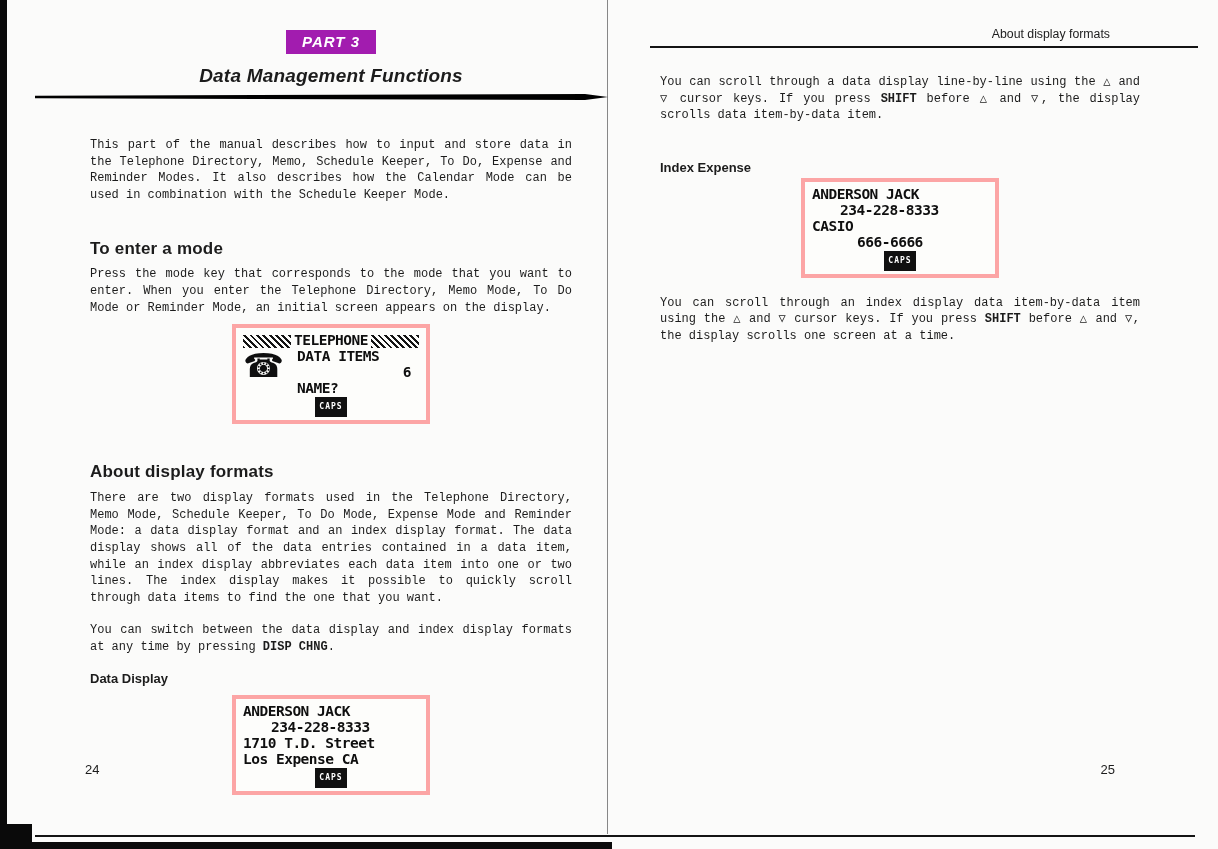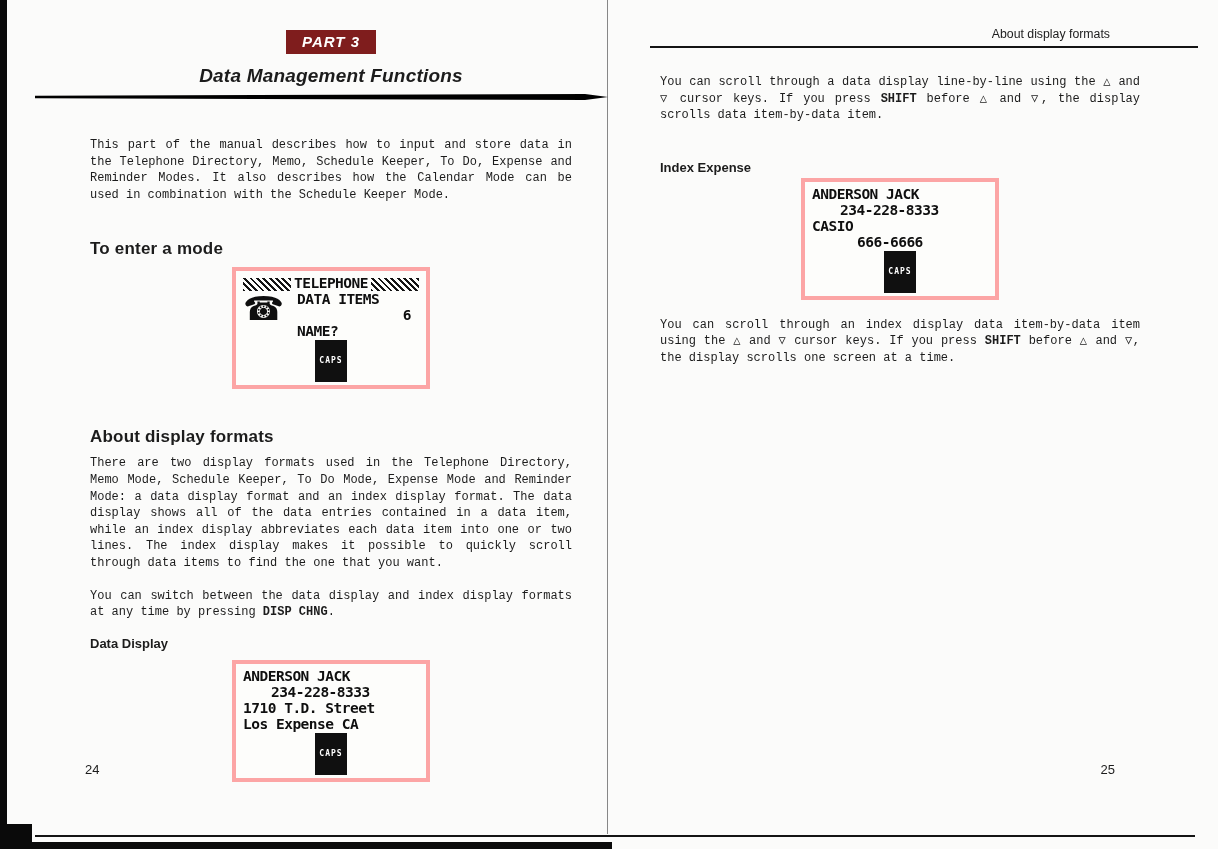--- a/index.html
+++ b/index.html
@@ -19,21 +19,21 @@
   .rule-bottom { position:absolute; left:35px; top:835px; width:1160px; height:2px; background:#141414; }
   .gutter-line { position:absolute; left:607px; top:0; width:0; height:834px; border-left:1.5px solid rgba(40,40,40,.55); }
 
   .page { position:absolute; top:0; height:849px; }
   .left-page  { left:35px;  width:573px; }
   .right-page { left:615px; width:595px; }
 
   
   .doc-header { margin:30px 0 0 55px; width:482px; text-align:center; }
   .part-badge {
-    display:inline-block; background:#7f1d1d; color:#fff;
+    display:inline-block; background:#a21caf; color:#fff;
     font-style:italic; font-weight:bold; font-size:15px;
     padding:3px 16px 4px; letter-spacing:1px;
   }
   .doc-title { margin-top:11px; font-size:19px; font-weight:bold; font-style:italic; letter-spacing:.2px; }
   .swoosh {
     margin-top:7px; height:6px; background:#000;
     clip-path:polygon(0 30%, 96% 0, 100% 50%, 96% 100%, 0 70%);
   }
 
   .text-col { margin-left:55px; width:482px; }
@@ -62,21 +62,21 @@
   }
   .lcd-row1 { display:flex; align-items:flex-end; gap:3px; }
   .hatch { flex:1; height:13px; background:repeating-linear-gradient(45deg,#141414 0 2px,transparent 2px 4.5px); }
   .lcd-mid { display:flex; }
   .phone-icon { width:54px; font-size:33px; line-height:36px; text-align:left; font-family:"DejaVu Sans",sans-serif; }
   .lcd-mid-right { flex:1; }
   .lcd-count { text-align:right; padding-right:8px; }
   .caps-row { display:flex; justify-content:center; margin-top:1px; }
   .caps-badge {
     background:#101010; color:#fff;
-    font-size:8px; line-height:10px; padding:16px 4px;
+    font-size:8px; line-height:10px; padding:5px 4px;
     letter-spacing:1px; font-family:"DejaVu Sans Mono",monospace;
   }
   .ind-1 { padding-left:28px; }
   .ind-2 { padding-left:45px; }
 
   .page-num { position:absolute; font-size:13px; }
   .page-num-24 { left:50px;  top:762px; }
   .page-num-25 { right:95px; top:762px; }
 
   
@@ -104,20 +104,21 @@
   <div class="doc-header">
     <span class="part-badge">PART 3</span>
     <div class="doc-title">Data Management Functions</div>
   </div>
   <div class="swoosh"></div>
 
   <div class="text-col">
     <p class="body mt-intro">This part of the manual describes how to input and store data in the Telephone Directory, Memo, Schedule Keeper, To Do, Expense and Reminder Modes. It also describes how the Calendar Mode can be used in combination with the Schedule Keeper Mode.</p>
 
     <h2 class="section mt-h2a">To enter a mode</h2>
+    <p class="body mt-p1">Press the mode key that corresponds to the mode that you want to enter. When you enter the Telephone Directory, Memo Mode, To Do Mode or Reminder Mode, an initial screen appears on the display.</p>
 
     <div class="lcd mt-lcd1">
       <div class="lcd-row1">
         <span class="hatch"></span>
         <span>TELEPHONE</span>
         <span class="hatch"></span>
       </div>
       <div class="lcd-mid">
         <span class="phone-icon">☎</span>
         <div class="lcd-mid-right">

